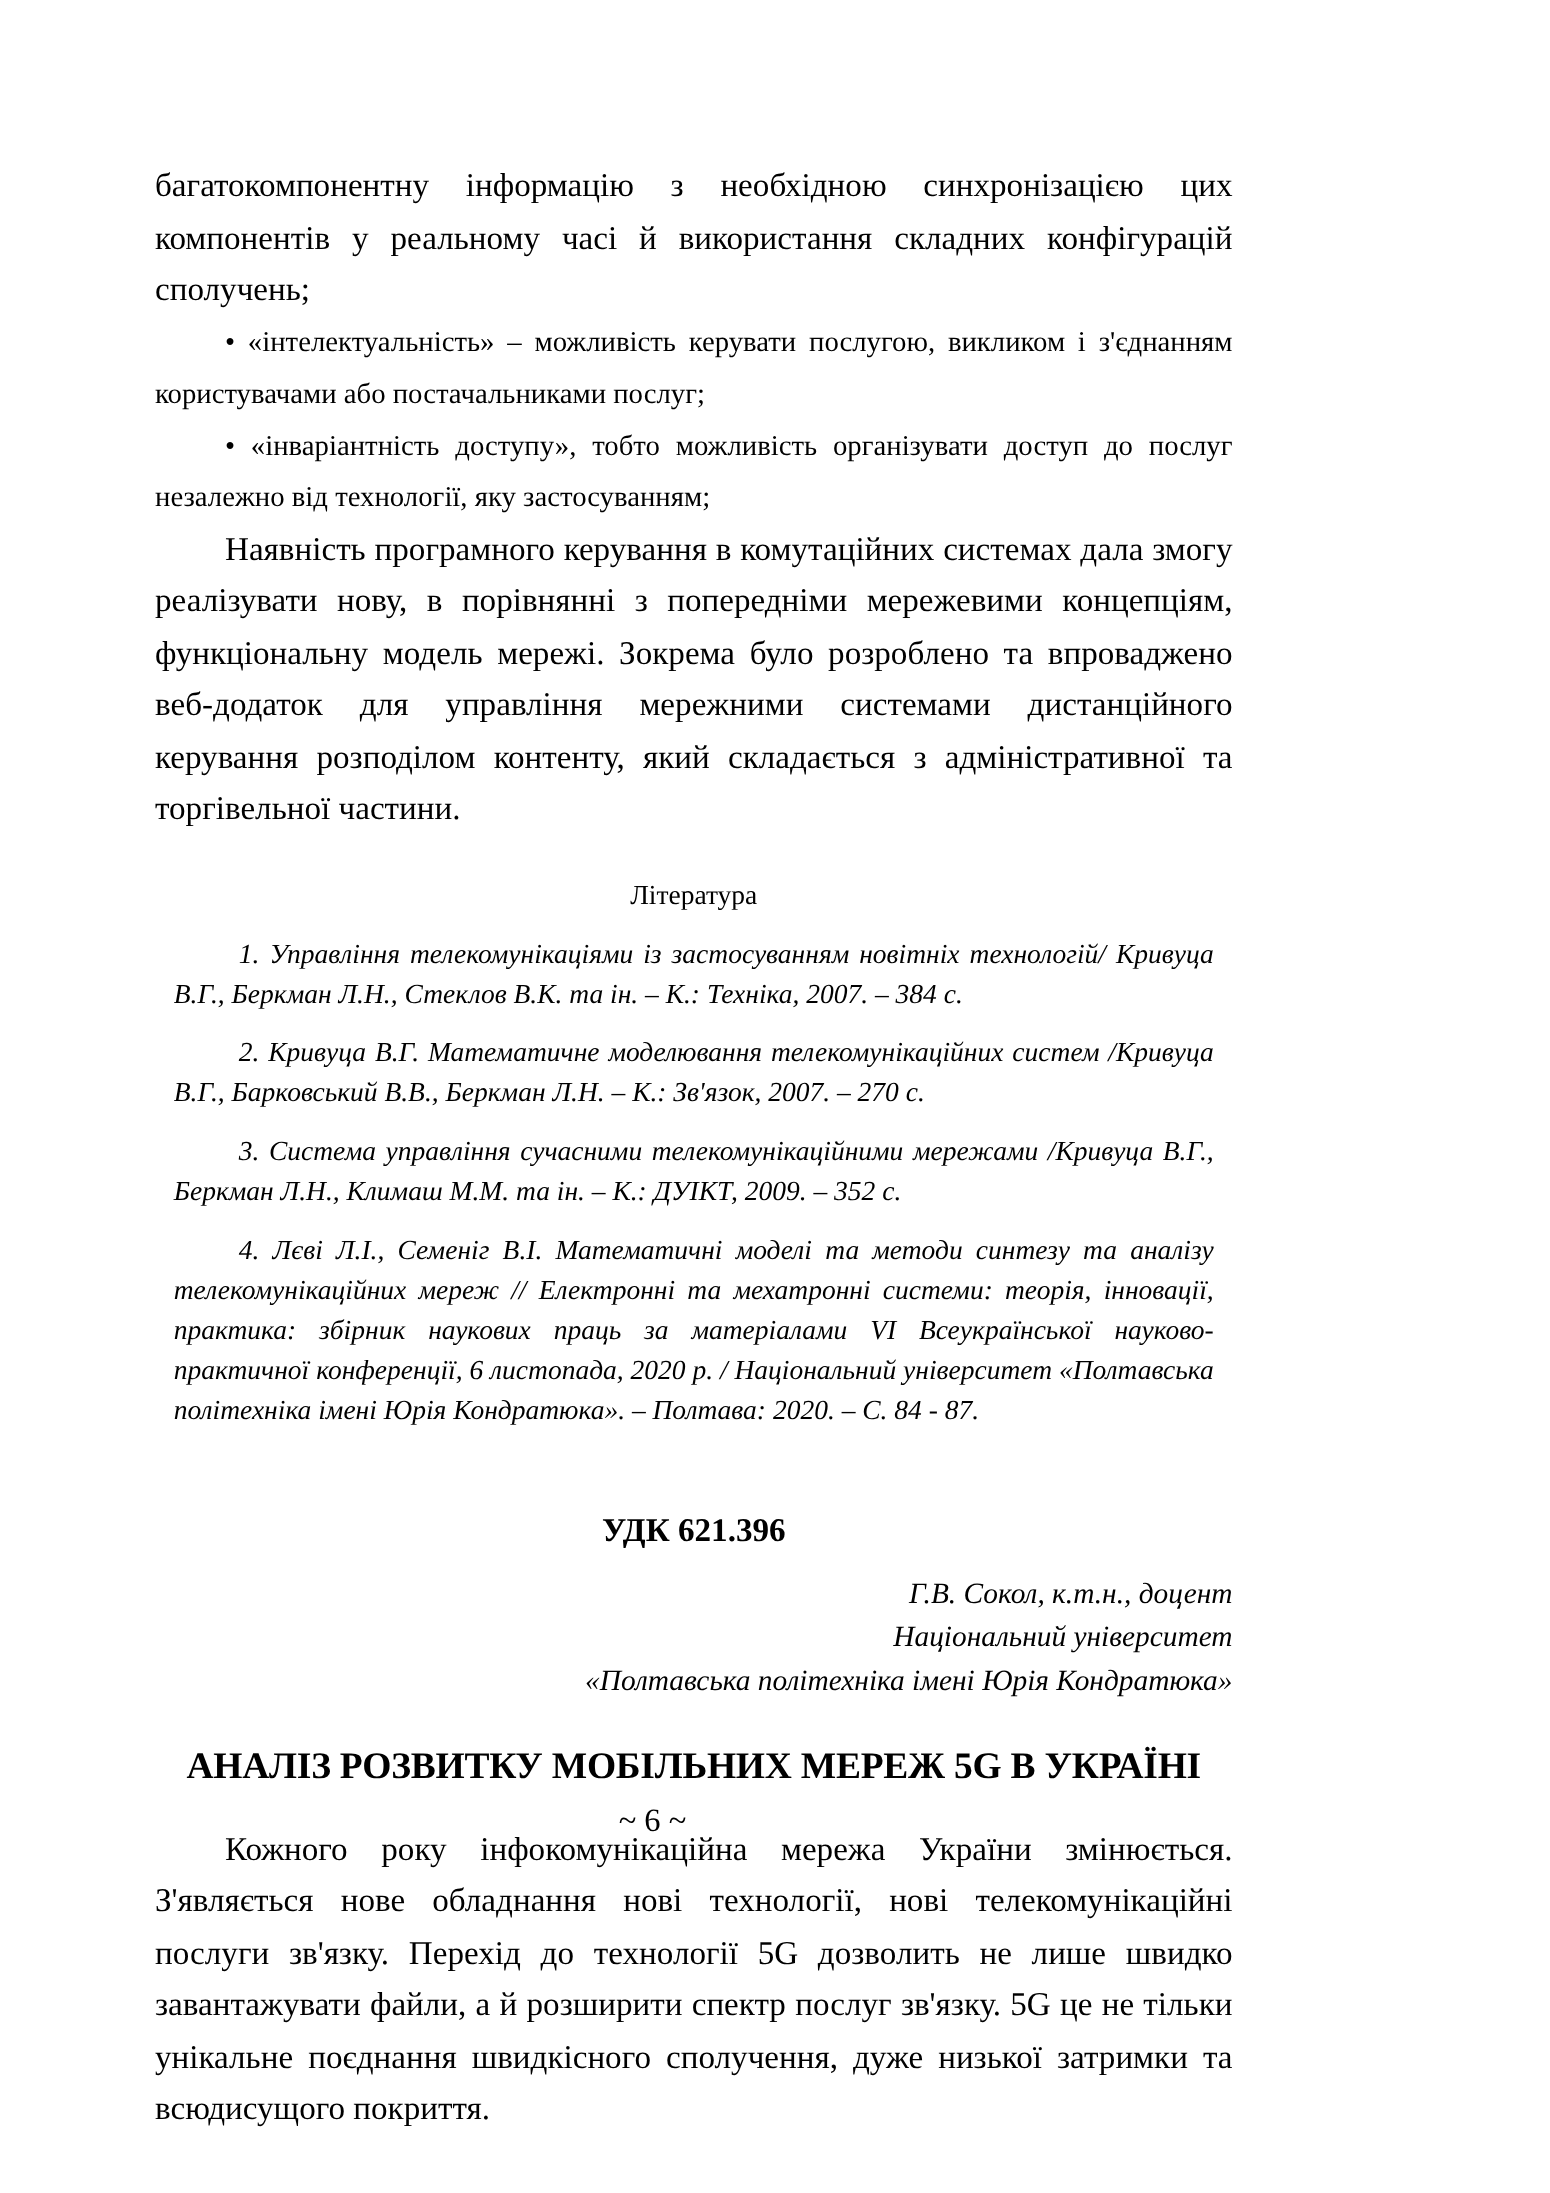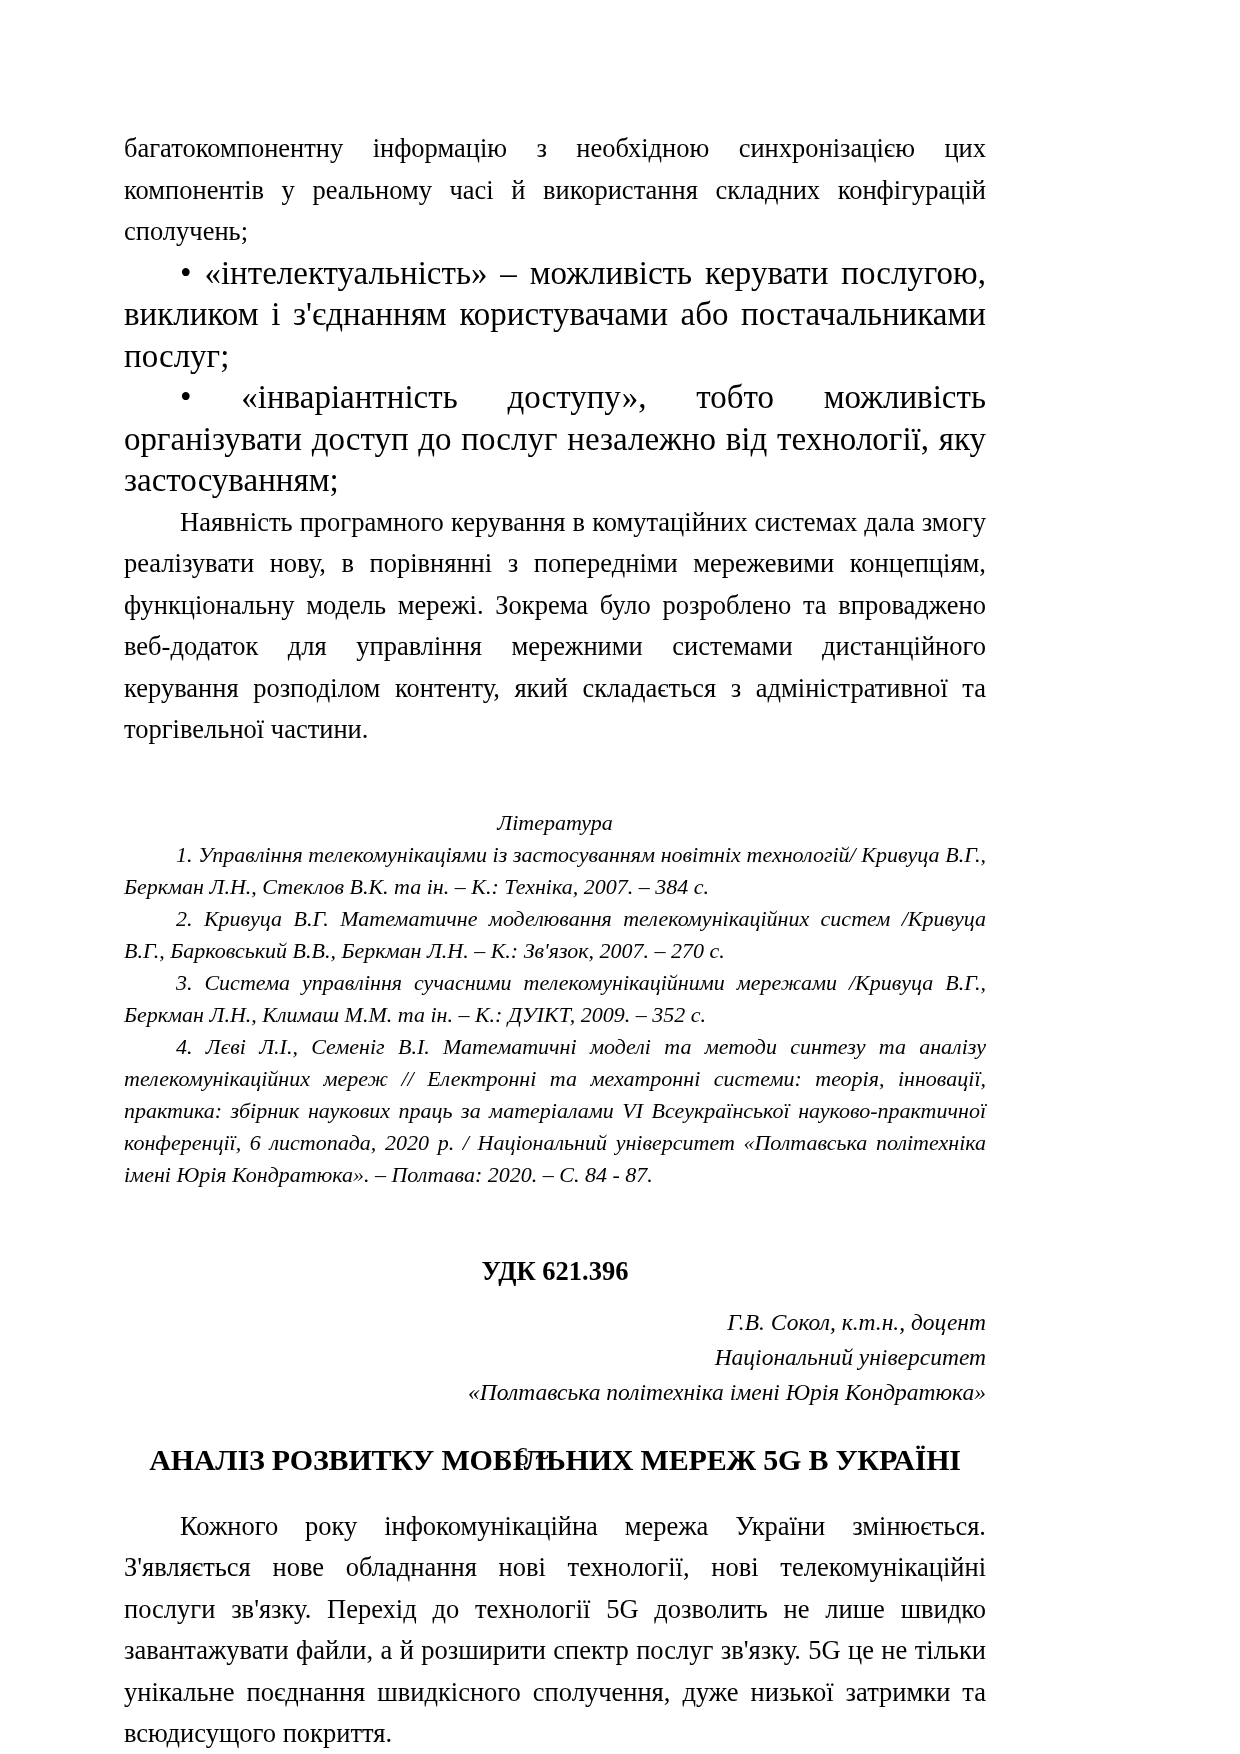--- a/index.html
+++ b/index.html
@@ -34,41 +34,40 @@
     line-height: 41.5px;
     text-align: justify;
     text-justify: inter-word;
     margin: 0;
     hyphens: none;
   }
   .body-par.indent {
     text-indent: 56px;
   }
   .bullet-par {
-    font-size: 33px;
+    font-size: 23px;
     line-height: 41.5px;
     text-align: justify;
     margin: 0;
     text-indent: 56px;
   }
 
   
   .ref-head {
     font-size: 22px;
-    font-style: italic;
     text-align: center;
-    margin: 42px 0 0 0;
+    margin: 18px 0 0 0;
     line-height: 32px;
   }
   .ref-par {
     font-size: 22px;
     font-style: italic;
     line-height: 32px;
     text-align: justify;
-    margin: 0;
+    margin: 15px;
     text-indent: 52px;
   }
 
   
   .udk {
     font-size: 26.5px;
     font-weight: bold;
     margin: 62px 0 0 0;
     line-height: 36px;
     text-align: center;

